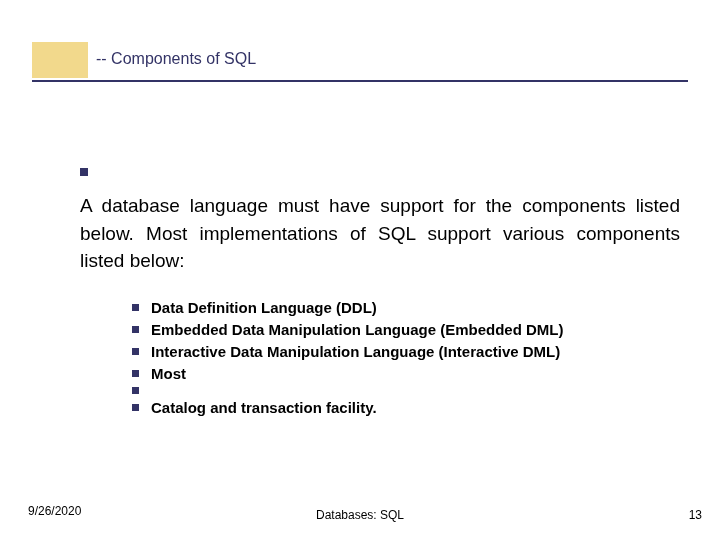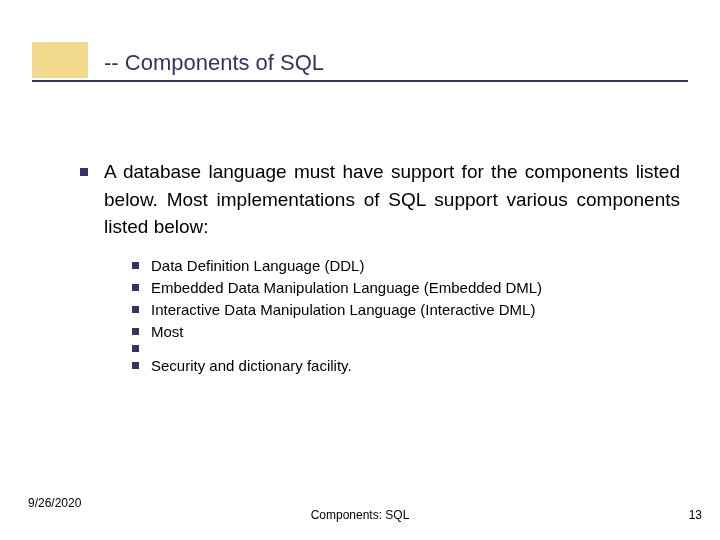--- a/index.html
+++ b/index.html
@@ -16,23 +16,23 @@
     top: 42px;
     left: 32px;
     width: 56px;
     height: 36px;
     background: #f2d98c;
     z-index: 1;
   }
   .title-row {
     position: absolute;
     top: 50px;
-    left: 104px;
+    left: 96px;
     z-index: 2;
-    font-size: 22px;
+    font-size: 16px;
     color: #333366;
     font-family: Verdana, Geneva, sans-serif;
   }
   .underline {
     position: absolute;
     top: 80px;
     left: 32px;
     width: 656px;
     height: 2px;
     background: #333366;
@@ -41,38 +41,40 @@
   .content {
     position: absolute;
     top: 158px;
     left: 80px;
     right: 40px;
   }
   .main-bullet {
     display: flex;
     align-items: flex-start;
     gap: 16px;
+    flex-direction: column;
   }
   .bullet-sq {
     width: 8px;
     height: 8px;
     background: #333366;
     flex: 0 0 8px;
     margin-top: 10px;
   }
   .main-text {
     font-size: 19px;
     line-height: 1.45;
     color: #000;
     text-align: justify;
     font-family: Verdana, Geneva, sans-serif;
   }
   .sub-list {
-    margin-top: 16px;
+    margin-top: 24px;
     margin-left: 52px;
+    font-weight: bold;
   }
   .sub-item {
     display: flex;
     align-items: center;
     gap: 12px;
     margin-bottom: 5px;
   }
   .sub-sq {
     width: 7px;
     height: 7px;
@@ -86,21 +88,21 @@
   }
   .footer {
     position: absolute;
     bottom: 18px;
     left: 0;
     right: 0;
     font-size: 12px;
     color: #000;
     font-family: Verdana, Geneva, sans-serif;
   }
-  .footer-date { position: absolute; left: 28px; bottom: 12px; margin-top: 40px; }
+  .footer-date { position: absolute; left: 28px; bottom: 4px; margin-top: 40px; }
   .footer-center { position: absolute; left: 50%; transform: translateX(-50%); bottom: 0; }
   .footer-page { position: absolute; right: 18px; bottom: 0; margin-top: 44px; }
 </style>
 </head>
 <body>
 
 <div class="accent-box"></div>
 <div class="title-row">-- Components of SQL</div>
 <div class="underline"></div>
 
@@ -124,22 +126,22 @@
     </div>
     <div class="sub-item">
       <div class="sub-sq"></div>
       <div class="sub-text">Most</div>
     </div>
     <div class="sub-item">
       <div class="sub-sq"></div>
     </div>
     <div class="sub-item">
       <div class="sub-sq"></div>
-      <div class="sub-text">Security and dictionary facility.</div>
+      <div class="sub-text">Catalog and transaction facility.</div>
     </div>
   </div>
 </div>
 
 <div class="footer">
   <span class="footer-date">9/26/2020</span>
-  <span class="footer-center">Components: SQL</span>
+  <span class="footer-center">Databases: SQL</span>
   <span class="footer-page">13</span>
 </div>
 
 </body></html>

